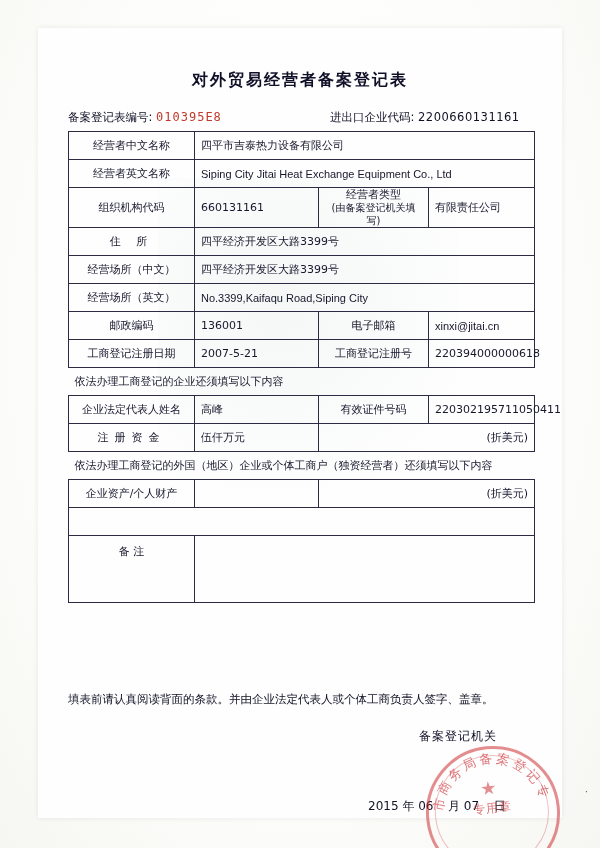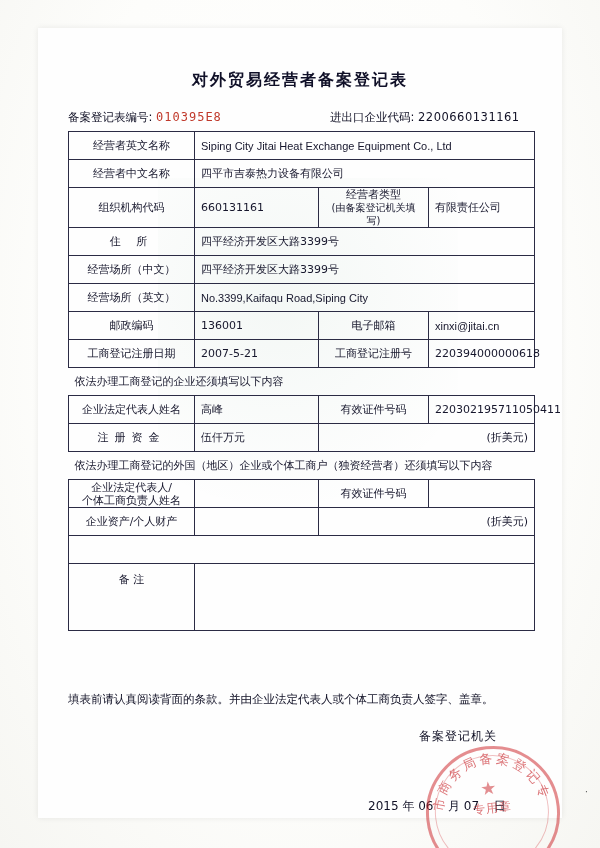--- a/index.html
+++ b/index.html
@@ -275,26 +275,26 @@
 
     <table class="main">
       <colgroup>
         <col style="width:126px">
         <col style="width:124px">
         <col style="width:110px">
         <col style="width:106px">
       </colgroup>
       <tbody>
         <tr>
+          <td class="lbl">经营者中文名称</td>
+          <td class="val" colspan="3">四平市吉泰热力设备有限公司</td>
+        </tr>
+        <tr>
           <td class="lbl">经营者英文名称</td>
           <td class="val val-en" colspan="3">Siping City Jitai Heat Exchange Equipment Co., Ltd</td>
-        </tr>
-        <tr>
-          <td class="lbl">经营者中文名称</td>
-          <td class="val" colspan="3">四平市吉泰热力设备有限公司</td>
         </tr>
         <tr>
           <td class="lbl">组织机构代码</td>
           <td class="val">660131161</td>
           <td class="lbl2">
             <div>经营者类型</div>
             <div class="small-note">(由备案登记机关填写)</div>
           </td>
           <td class="val">有限责任公司</td>
         </tr>
@@ -336,29 +336,20 @@
         <tr>
           <td class="lbl spaced">注册资金</td>
           <td class="val">伍仟万元</td>
           <td class="right-note" colspan="2">(折美元)</td>
         </tr>
 
         <tr>
           <td class="noborder section-head" colspan="4">依法办理工商登记的外国（地区）企业或个体工商户（独资经营者）还须填写以下内容</td>
         </tr>
 
-        <tr>
-          <td class="lbl2">
-            <div>企业法定代表人/</div>
-            <div>个体工商负责人姓名</div>
-          </td>
-          <td class="val"></td>
-          <td class="lbl">有效证件号码</td>
-          <td class="val"></td>
-        </tr>
         <tr>
           <td class="lbl">企业资产/个人财产</td>
           <td class="val"></td>
           <td class="right-note" colspan="2">(折美元)</td>
         </tr>
 
         <tr>
           <td class="noborder" colspan="4"></td>
         </tr>
 

